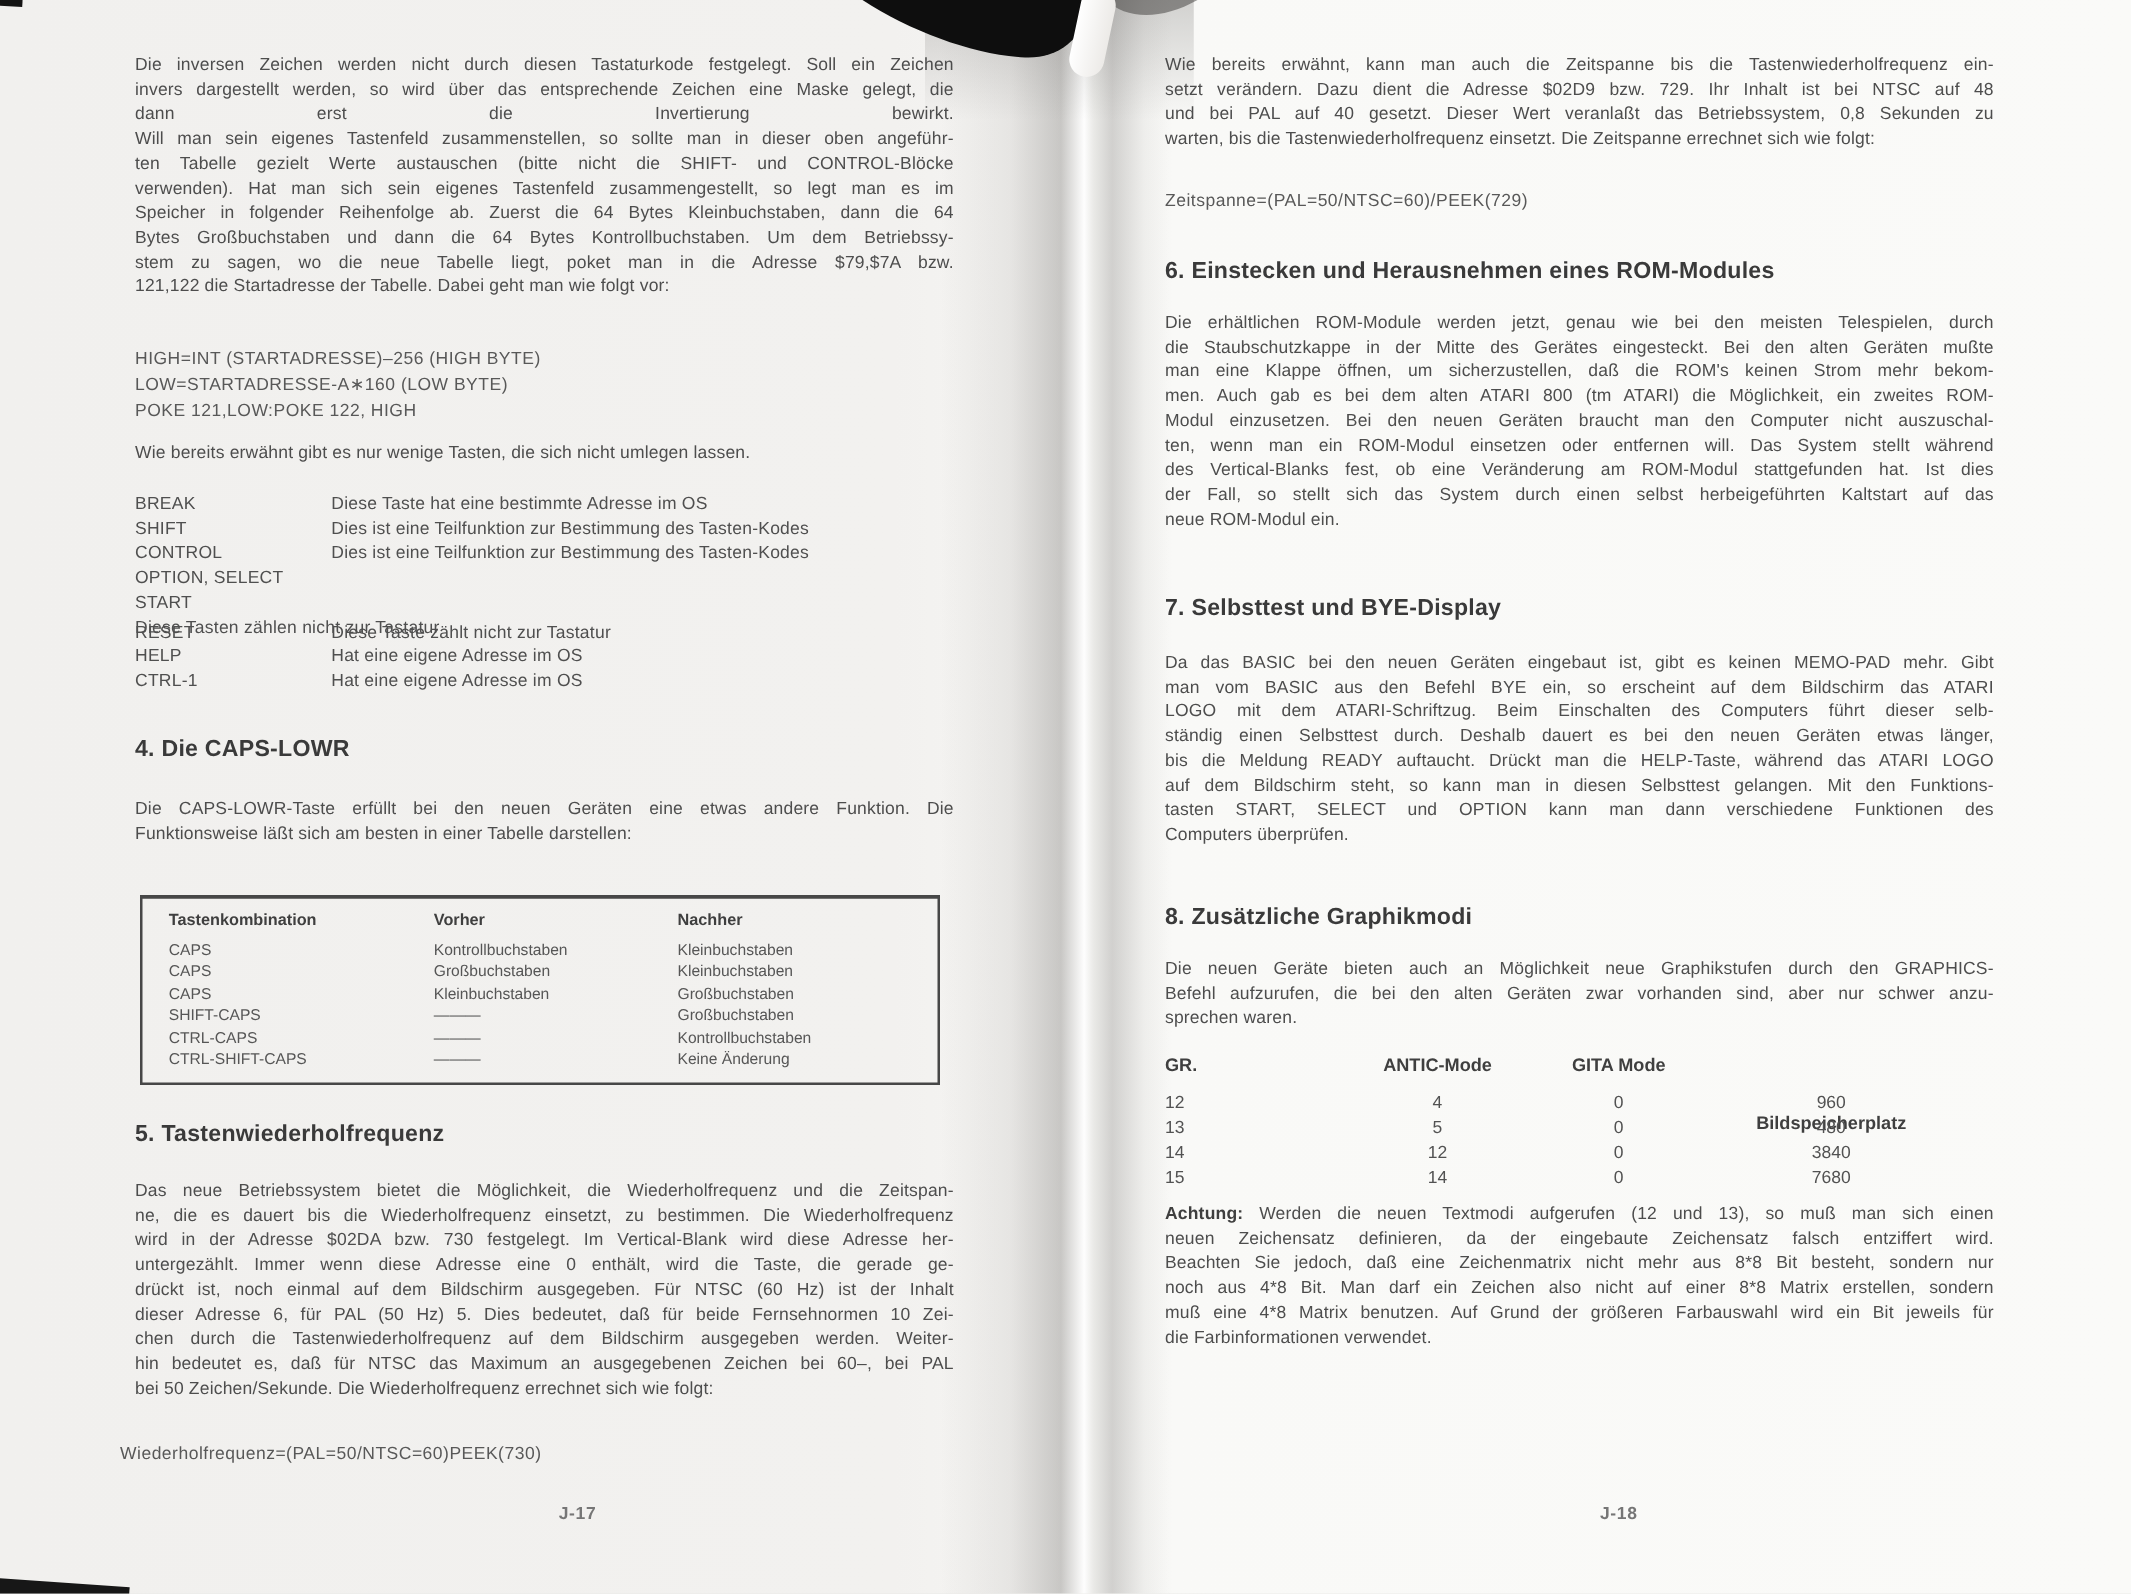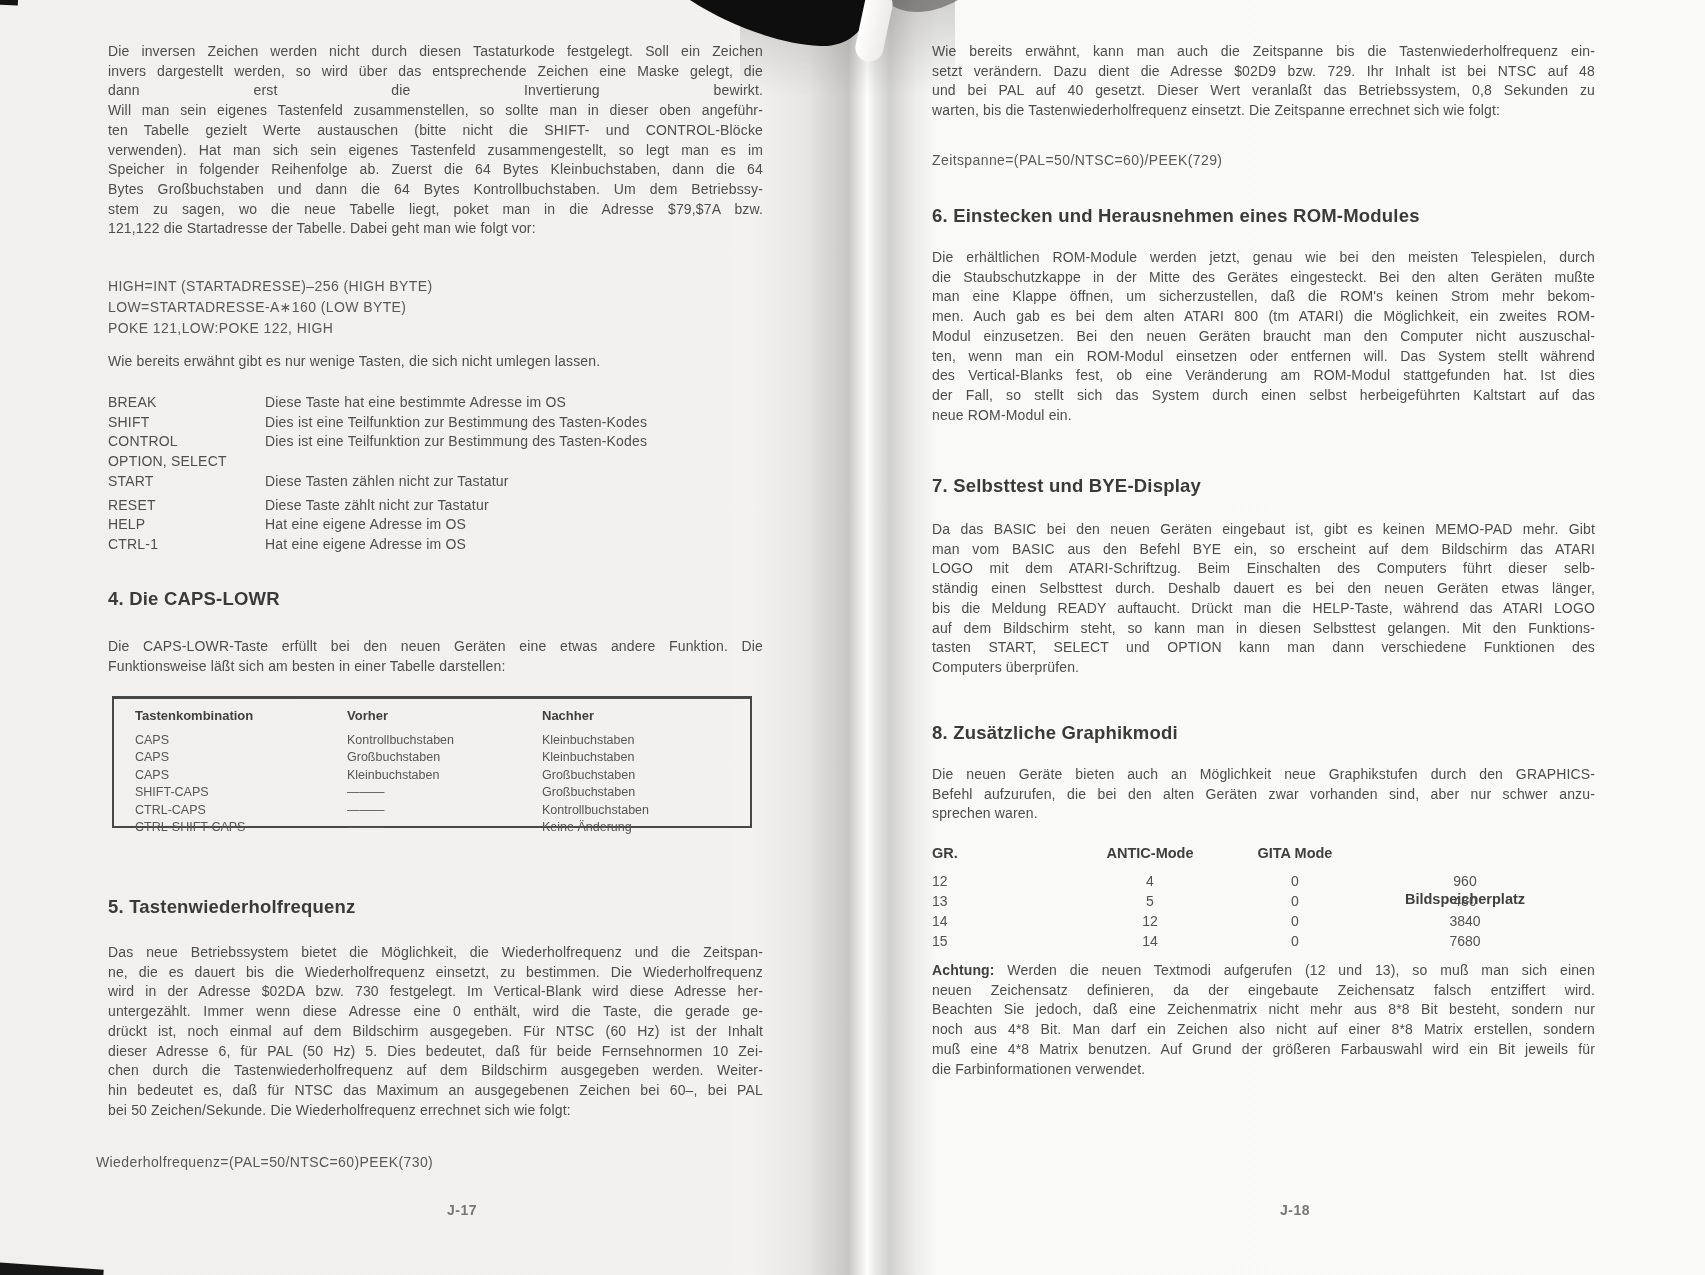--- a/index.html
+++ b/index.html
@@ -13,25 +13,25 @@
   }
   .pagegroup{position:absolute;inset:0;}
   .block{position:absolute;}
   .para{font-size:14px;line-height:19.7px;letter-spacing:0.15px;}
   .para .j{text-align:justify;text-align-last:justify;}
   .para .l{text-align:left;}
   .codeblock{font-size:14px;line-height:21px;color:#585858;letter-spacing:0.4px;}
   .heading{font-size:18.5px;font-weight:700;color:#3a3a3a;letter-spacing:0.2px;}
   .keys{font-size:14px;line-height:19.7px;color:#4f4f4f;letter-spacing:0.2px;}
   .keyrow .kcol{display:inline-block;width:157px;}
-  .keygroup{display:flex;align-items:flex-end;height:39.4px;}
+  .keygroup{display:flex;align-items:flex-start;height:39.4px;flex-direction:column;}
   .keygroup .kcol2{width:157px;flex:none;}
   .gap4{margin-top:4px;}
   .capsbox{
-    position:absolute;left:112px;top:696px;width:640px;height:132px;
+    position:absolute;left:112px;top:716px;width:640px;height:152px;
     border:2px solid #474747;border-top-width:3px;box-sizing:border-box;
   }
   .cb-h{position:absolute;top:9px;font-size:13px;font-weight:700;color:#3f3f3f;}
   .cb-col{position:absolute;top:33px;font-size:12.5px;line-height:17.4px;color:#565656;}
   .grt-h{position:absolute;font-size:14.5px;font-weight:700;color:#3f3f3f;}
   .grt-col{position:absolute;font-size:14px;line-height:20px;color:#525252;}
   .tc{text-align:center;}
   .pagenum{font-size:14px;font-weight:700;color:#767676;text-align:center;letter-spacing:0.5px;}
   b{font-weight:700;color:#3f3f3f;}
   

